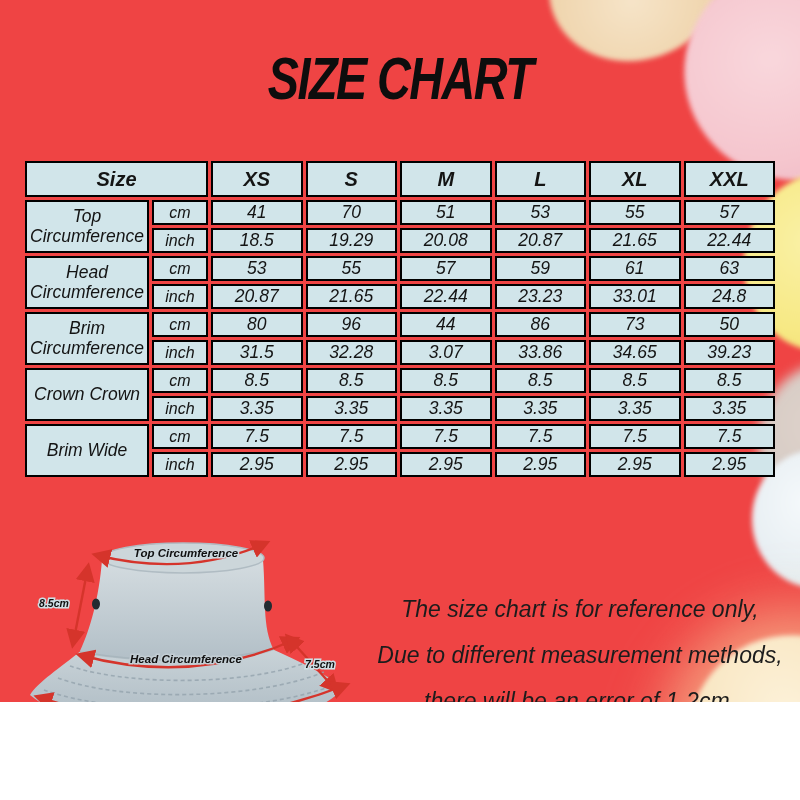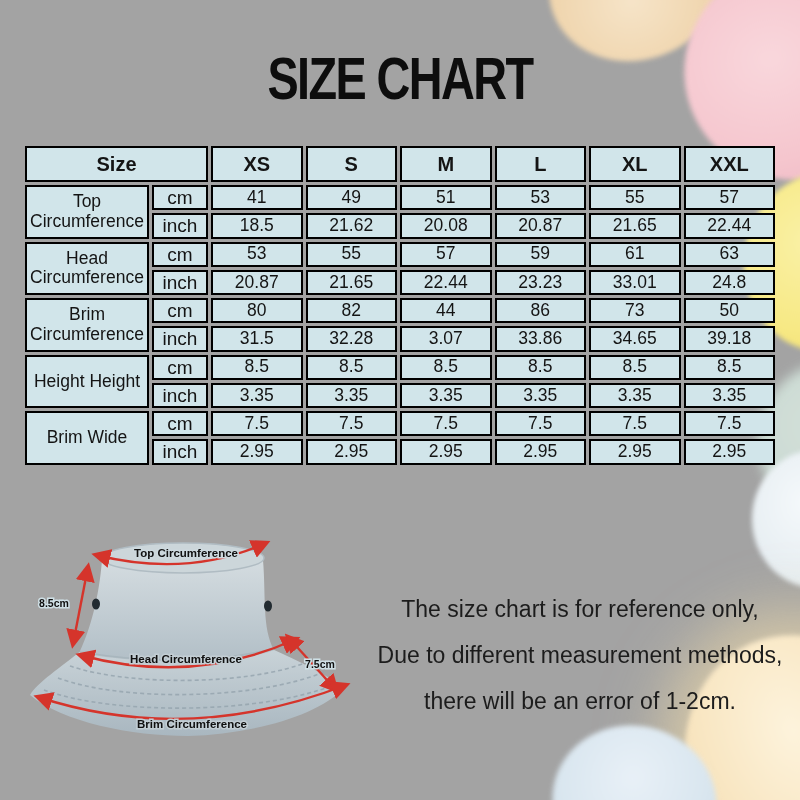--- a/index.html
+++ b/index.html
@@ -1,17 +1,17 @@
 <!DOCTYPE html>
 <html><head>
 <meta charset="utf-8">
 <style>
   html,body{margin:0;padding:0;}
   body{width:800px;height:800px;overflow:hidden;font-family:"Liberation Sans",sans-serif;}
-  #stage{position:relative;width:800px;height:800px;background:#a3a3a3;overflow:hidden;}
+  #stage{position:relative;width:800px;height:702px;background:#ef4444;overflow:hidden;font-style:italic;}
 
   
   .bg{position:absolute;inset:0;z-index:0;}
   .egg{position:absolute;border-radius:50%;filter:blur(2.5px);}
   .egg-cream-top{left:548px;top:-92px;width:175px;height:152px;transform:rotate(-18deg);
     background:radial-gradient(ellipse at 45% 60%,#f6e4c8 0%,#efd4ac 62%,#e2bd92 100%);}
   .egg-pink{left:684px;top:-42px;width:235px;height:222px;transform:rotate(-14deg);
     background:radial-gradient(ellipse at 38% 42%,#f9d7dc 0%,#f5c6ce 55%,#eab3bf 100%);}
   .egg-yellow{left:744px;top:172px;width:165px;height:180px;transform:rotate(8deg);
     background:radial-gradient(ellipse at 38% 40%,#faf1a6 0%,#f7e985 58%,#eeda69 100%);}
@@ -24,27 +24,27 @@
     box-shadow:0 0 55px 25px rgba(250,226,170,.55);}
   .egg-blue-bottom{left:552px;top:726px;width:165px;height:152px;transform:rotate(16deg);
     background:radial-gradient(ellipse at 45% 35%,#e8f0f7 0%,#d9e6ef 58%,#c7d7e3 100%);}
 
   
   .title{position:absolute;left:0;top:44px;width:800px;text-align:center;z-index:2;
     font-size:60px;font-weight:bold;letter-spacing:-2px;color:#0d0d0d;
     transform:scaleX(0.78);transform-origin:50% 50%;white-space:nowrap;}
 
   
-  table.size-table{position:absolute;left:22px;top:143px;width:756px;z-index:2;
+  table.size-table{position:absolute;left:22px;top:158px;width:756px;z-index:2;
     border-collapse:separate;border-spacing:3px;table-layout:fixed;}
   .size-table th,.size-table td{border:2px solid #000;background:#d1e5ea;text-align:center;
     vertical-align:middle;color:#141414;padding:0 2px;}
   .size-table th{font-size:20px;font-weight:bold;height:32px;}
   .size-table td{font-size:17.5px;font-weight:normal;height:21px;line-height:1.12;}
-  .size-table td.unit{font-size:19px;}
+  .size-table td.unit{font-size:16px;}
   .size-table td.lbl{font-size:17.5px;}
 
   
   .hat-wrap{position:absolute;left:10px;top:518px;z-index:2;}
   .hat-wrap text{font-family:"Liberation Sans",sans-serif;}
 
   
   .note{position:absolute;left:358px;top:586px;width:444px;z-index:2;text-align:center;
     font-size:23px;color:#1c1c1c;line-height:46px;}
 </style>
@@ -84,30 +84,30 @@
       <th>M</th>
       <th>L</th>
       <th>XL</th>
       <th>XXL</th>
     </tr>
 
     <tr>
       <td class="lbl" rowspan="2">Top Circumference</td>
       <td class="unit">cm</td>
       <td>41</td>
-      <td>49</td>
+      <td>70</td>
       <td>51</td>
       <td>53</td>
       <td>55</td>
       <td>57</td>
     </tr>
     <tr>
       <td class="unit">inch</td>
       <td>18.5</td>
-      <td>21.62</td>
+      <td>19.29</td>
       <td>20.08</td>
       <td>20.87</td>
       <td>21.65</td>
       <td>22.44</td>
     </tr>
 
     <tr>
       <td class="lbl" rowspan="2">Head Circumference</td>
       <td class="unit">cm</td>
       <td>53</td>
@@ -124,38 +124,38 @@
       <td>22.44</td>
       <td>23.23</td>
       <td>33.01</td>
       <td>24.8</td>
     </tr>
 
     <tr>
       <td class="lbl" rowspan="2">Brim Circumference</td>
       <td class="unit">cm</td>
       <td>80</td>
-      <td>82</td>
+      <td>96</td>
       <td>44</td>
       <td>86</td>
       <td>73</td>
       <td>50</td>
     </tr>
     <tr>
       <td class="unit">inch</td>
       <td>31.5</td>
       <td>32.28</td>
       <td>3.07</td>
       <td>33.86</td>
       <td>34.65</td>
-      <td>39.18</td>
-    </tr>
-
-    <tr>
-      <td class="lbl" rowspan="2">Height Height</td>
+      <td>39.23</td>
+    </tr>
+
+    <tr>
+      <td class="lbl" rowspan="2">Crown Crown</td>
       <td class="unit">cm</td>
       <td>8.5</td>
       <td>8.5</td>
       <td>8.5</td>
       <td>8.5</td>
       <td>8.5</td>
       <td>8.5</td>
     </tr>
     <tr>
       <td class="unit">inch</td>

